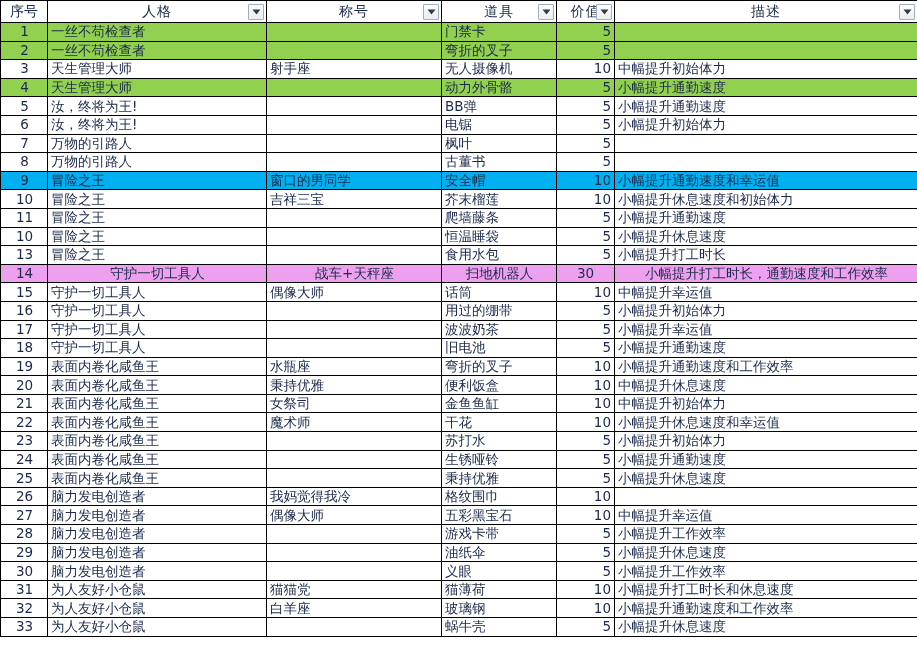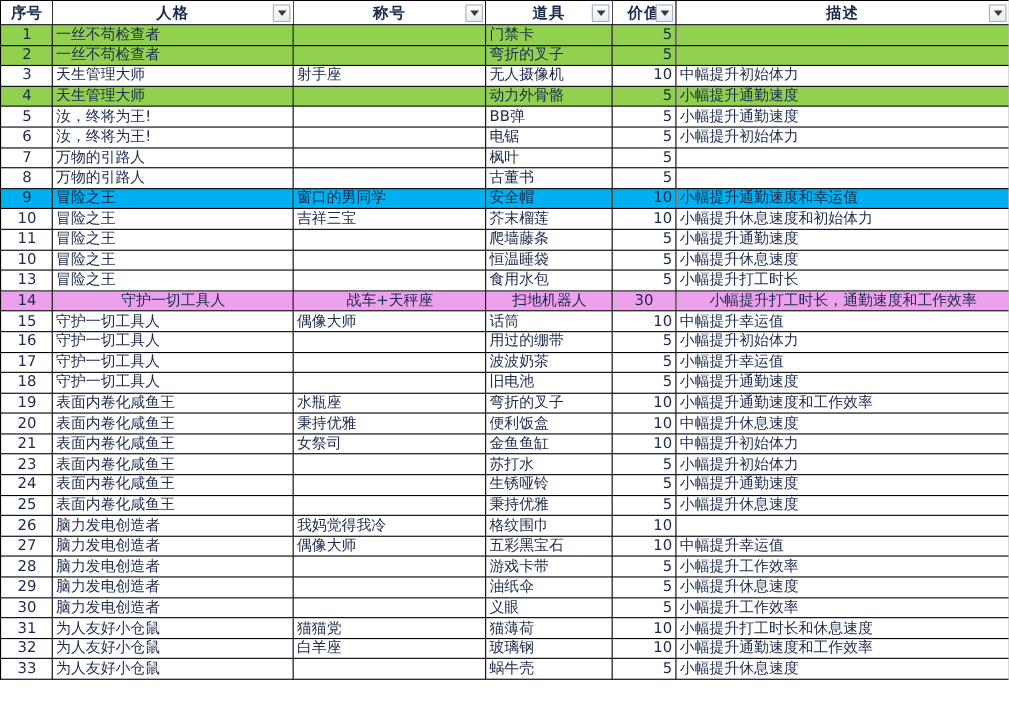--- a/index.html
+++ b/index.html
@@ -28,21 +28,21 @@
   table.grid col.c-item  { width: 115px; }
   table.grid col.c-val   { width: 58px; }
   table.grid col.c-desc  { width: 303px; }
 
   thead th {
     height: 22px;
     background: #ffffff;
     border: 1px solid #000000;
     border-top: 1px solid #000000;
     padding: 0 2px;
-    font-weight: bold;
+    font-weight: normal;
     font-size: 14px;
     color: #1b2a4a;
     text-align: center;
     position: relative;
     vertical-align: middle;
     letter-spacing: 1px;
   }
   thead th.seq-head { letter-spacing: 0px; }
 
   .filter-btn {
@@ -305,20 +305,28 @@
         </tr>
         <tr class="plain">
           <td class="seq">21</td>
           <td class="txt">表面内卷化咸鱼王</td>
           <td class="txt">女祭司</td>
           <td class="txt">金鱼鱼缸</td>
           <td class="val">10</td>
           <td class="txt">中幅提升初始体力</td>
         </tr>
         <tr class="plain">
+          <td class="seq">22</td>
+          <td class="txt">表面内卷化咸鱼王</td>
+          <td class="txt">魔术师</td>
+          <td class="txt">干花</td>
+          <td class="val">10</td>
+          <td class="txt">小幅提升休息速度和幸运值</td>
+        </tr>
+        <tr class="plain">
           <td class="seq">23</td>
           <td class="txt">表面内卷化咸鱼王</td>
           <td class="txt"></td>
           <td class="txt">苏打水</td>
           <td class="val">5</td>
           <td class="txt">小幅提升初始体力</td>
         </tr>
         <tr class="plain">
           <td class="seq">24</td>
           <td class="txt">表面内卷化咸鱼王</td>

